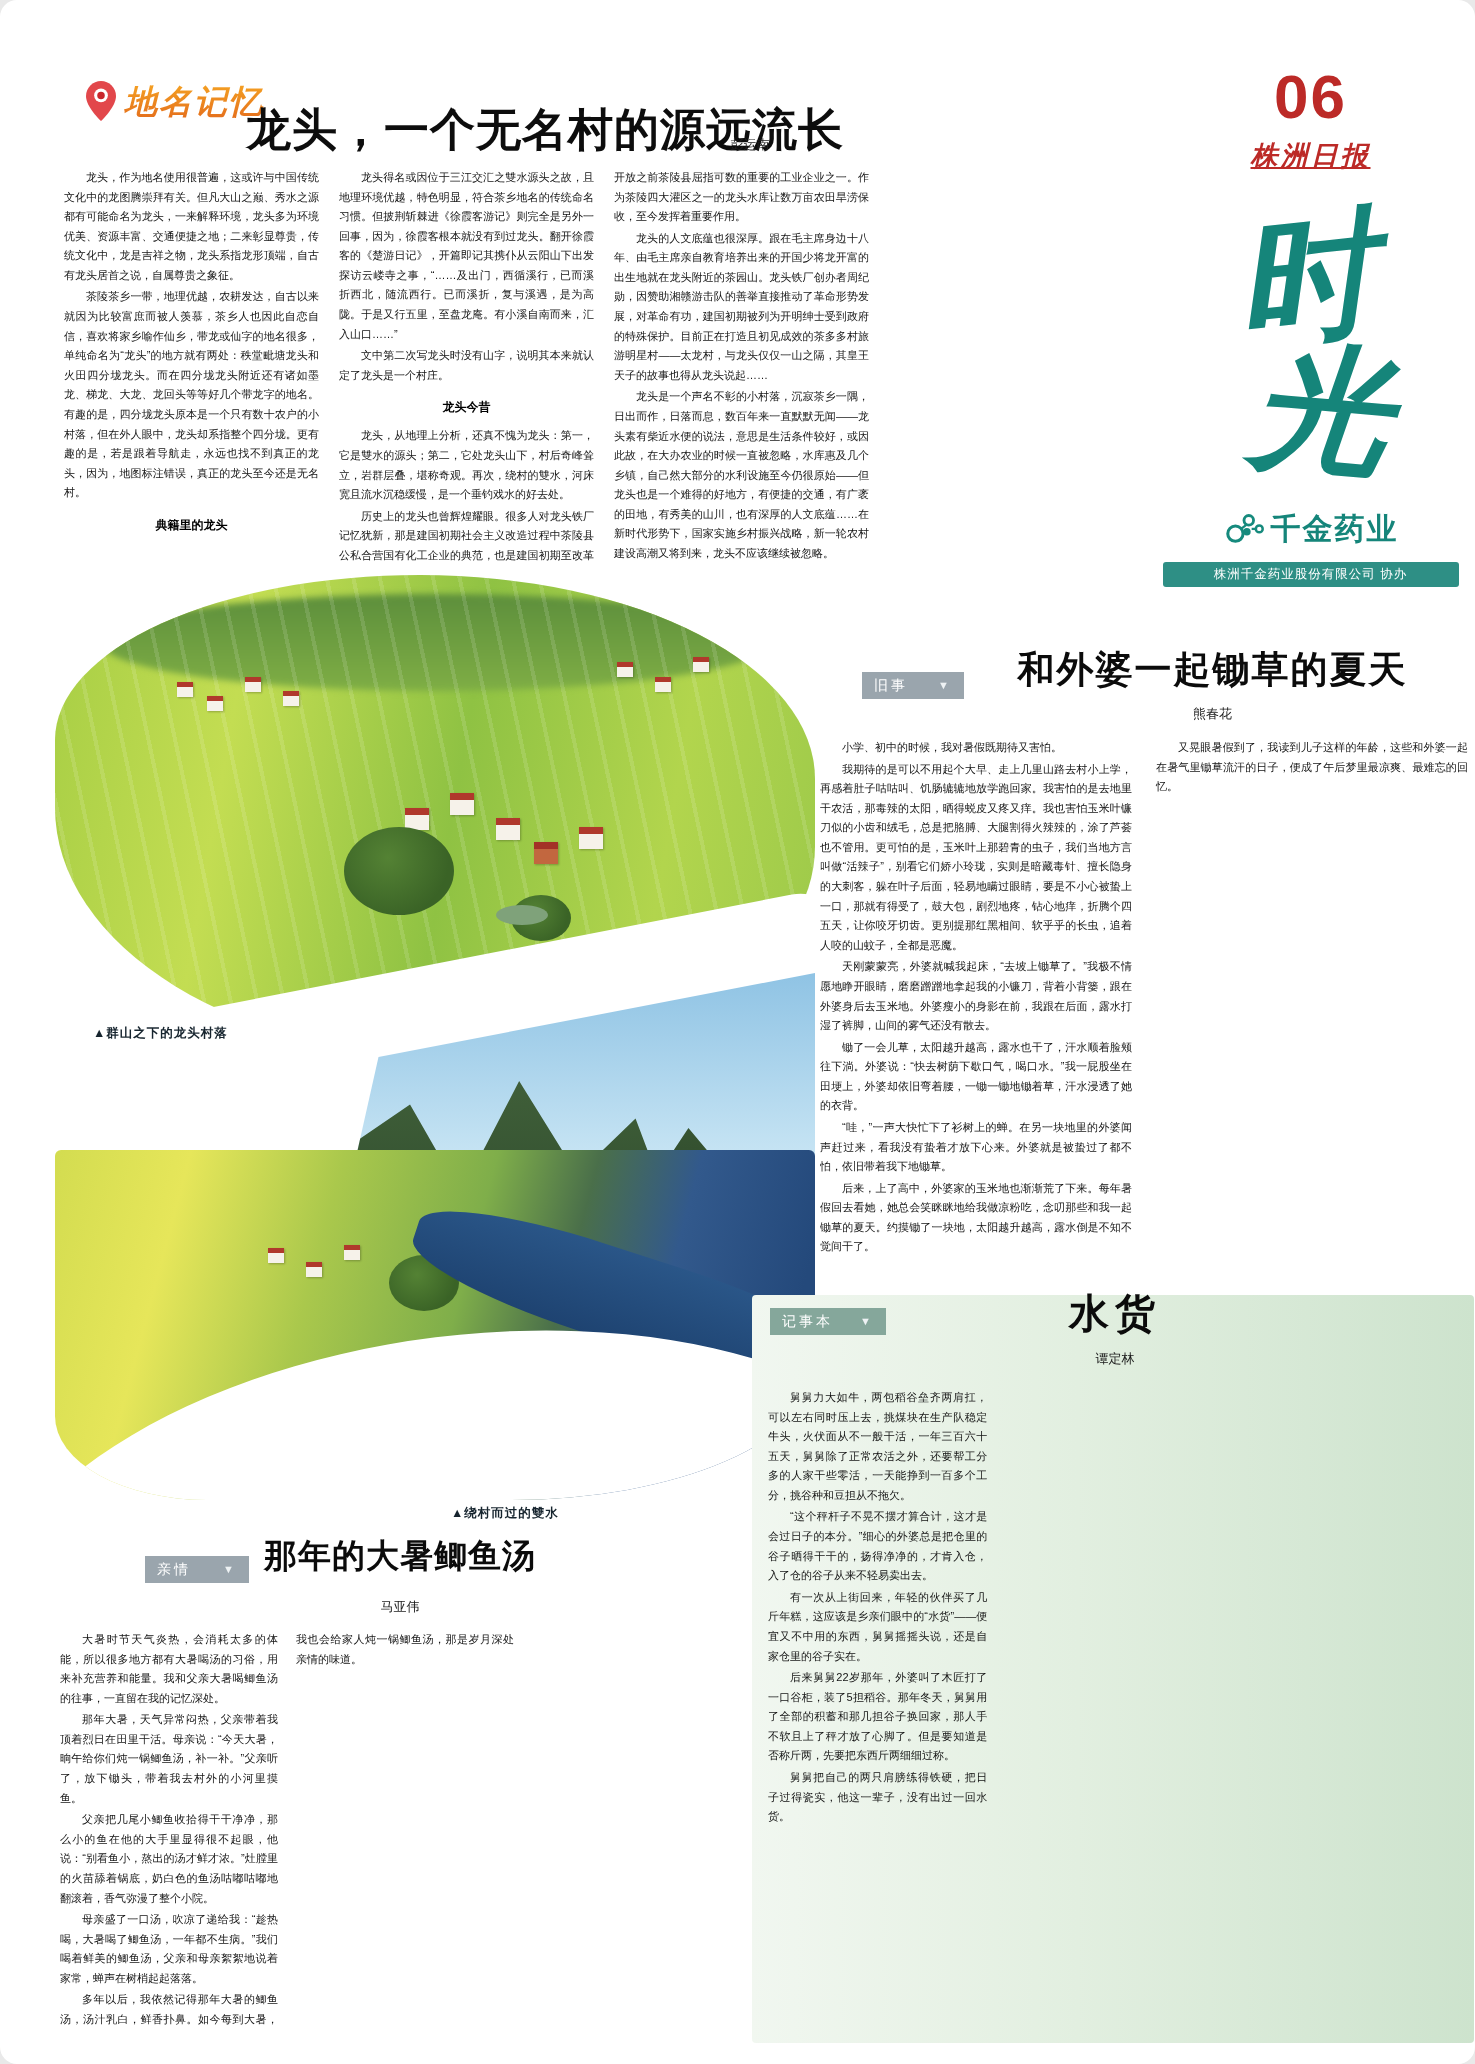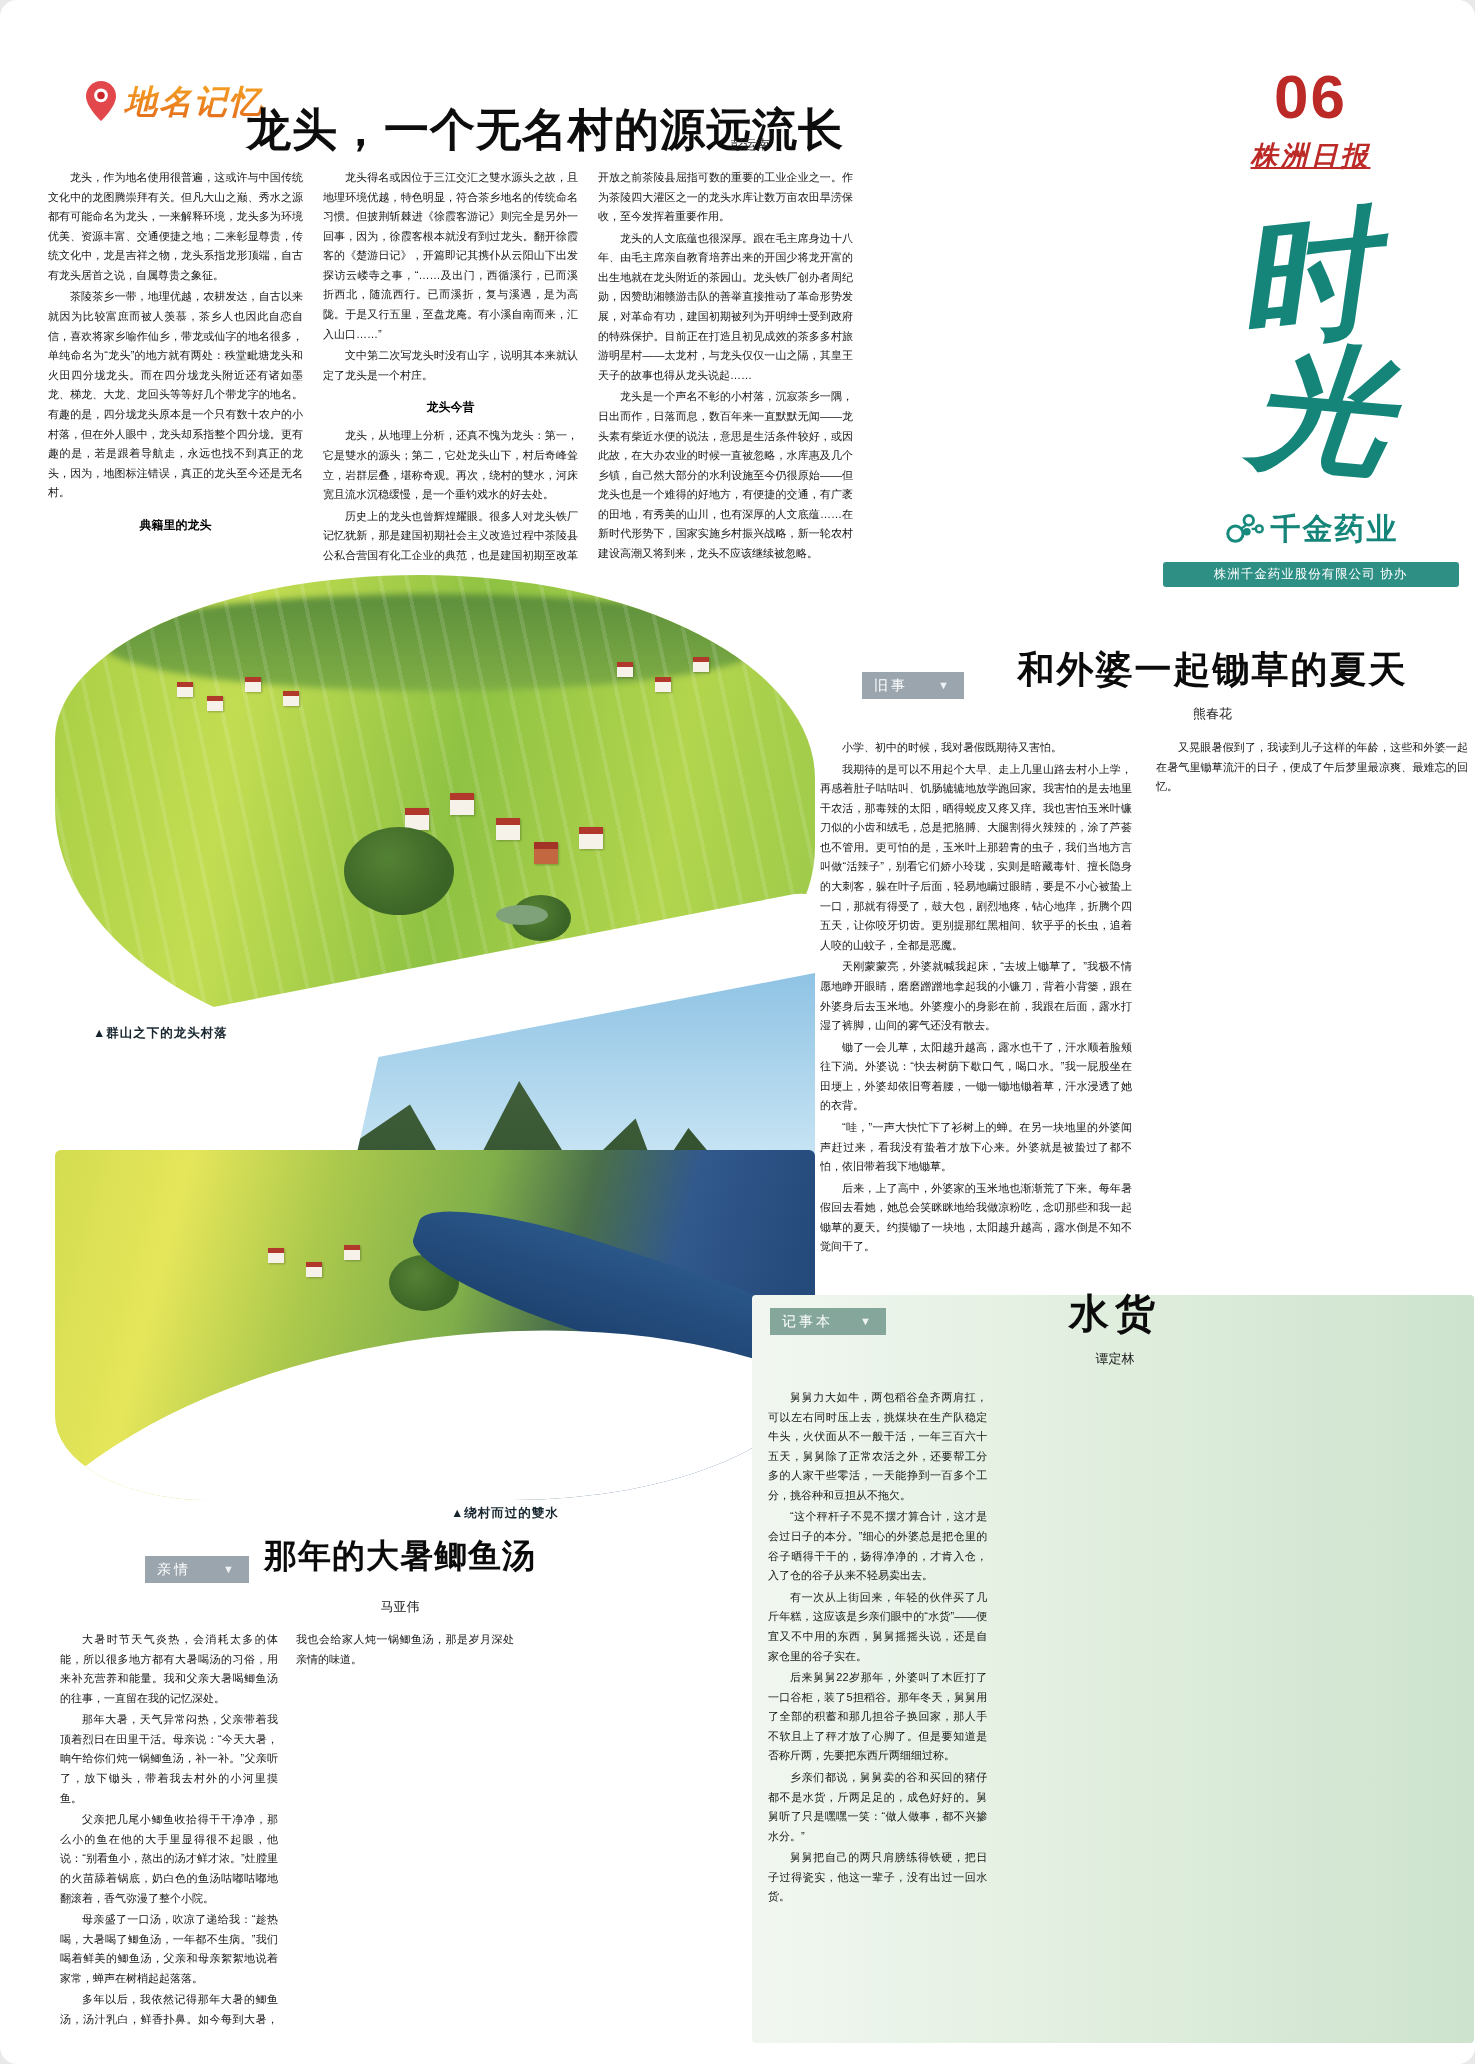--- a/index.html
+++ b/index.html
@@ -27,21 +27,21 @@
   .sponsor-row{margin-top:14px;display:flex;align-items:center;justify-content:center;gap:6px;}
   .sponsor-row .name{font-size:30px;font-weight:900;color:#15857a;letter-spacing:2px;}
   .sponsor-banner{margin:10px auto 0;width:292px;background:#2e8f85;color:#fff;font-size:12.5px;
     padding:4px 2px;border-radius:3px;letter-spacing:1px;}
   .dateblock{margin-top:14px;font-size:13.5px;line-height:1.85;color:#111;}
 
   
   .cols{column-fill:auto;overflow:hidden;}
   .cols p{margin:0 0 2px 0;font-size:11px;line-height:1.78;text-align:justify;text-indent:2em;color:#141414;}
   .cols h3{break-inside:avoid;margin:14px 0 10px;font-size:12px;font-weight:900;text-align:center;color:#000000;}
-  .main-cols{position:absolute;left:48px;top:168px;width:1080px;height:400px;column-count:4;column-gap:20px;}
+  .main-cols{position:absolute;left:64px;top:168px;width:1080px;height:400px;column-count:4;column-gap:20px;}
 
   
   .collage{position:absolute;left:55px;top:575px;width:760px;height:945px;}
   .photoA{position:absolute;left:0;top:0;width:760px;height:485px;overflow:hidden;
     border-radius:48% 52% 46% 54% / 34% 42% 44% 52%;
     background:linear-gradient(100deg,#a7ce45 0%,#c3dd52 24%,#8fc243 52%,#b2d54d 78%,#9cc94a 100%);}
   .photoA .paddies{position:absolute;inset:0;
     background:repeating-linear-gradient(78deg,rgba(255,255,255,.12) 0 4px,rgba(0,0,0,0) 4px 26px);}
   .photoA .hills{position:absolute;left:6%;top:4%;width:88%;height:20%;border-radius:50%;
     background:linear-gradient(#5d8f3c,#7fae45);filter:blur(3px);}
@@ -215,21 +215,20 @@
     <span>记事本</span>
     <span class="tri">▼</span>
   </div>
   <div class="water-title">水货</div>
   <div class="water-byline">谭定林</div>
   <div class="cols water-cols">
       <p>舅舅力大如牛，两包稻谷垒齐两肩扛，可以左右同时压上去，挑煤块在生产队稳定牛头，火伏面从不一般干活，一年三百六十五天，舅舅除了正常农活之外，还要帮工分多的人家干些零活，一天能挣到一百多个工分，挑谷种和豆担从不拖欠。</p>
       <p>“这个秤杆子不晃不摆才算合计，这才是会过日子的本分。”细心的外婆总是把仓里的谷子晒得干干的，扬得净净的，才肯入仓，入了仓的谷子从来不轻易卖出去。</p>
       <p>有一次从上街回来，年轻的伙伴买了几斤年糕，这应该是乡亲们眼中的“水货”——便宜又不中用的东西，舅舅摇摇头说，还是自家仓里的谷子实在。</p>
       <p>后来舅舅22岁那年，外婆叫了木匠打了一口谷柜，装了5担稻谷。那年冬天，舅舅用了全部的积蓄和那几担谷子换回家，那人手不软且上了秤才放了心脚了。但是要知道是否称斤两，先要把东西斤两细细过称。</p>
-      <p>乡亲们都说，舅舅卖的谷和买回的猪仔都不是水货，斤两足足的，成色好好的。舅舅听了只是嘿嘿一笑：“做人做事，都不兴掺水分。”</p>
       <p>舅舅把自己的两只肩膀练得铁硬，把日子过得瓷实，他这一辈子，没有出过一回水货。</p>
     </div>
 
   <div class="tag soup-tag">
     <span>亲情</span>
     <span class="tri">▼</span>
   </div>
   <div class="soup-title">那年的大暑鲫鱼汤</div>
   <div class="soup-byline">马亚伟</div>
   <div class="cols soup-cols">

